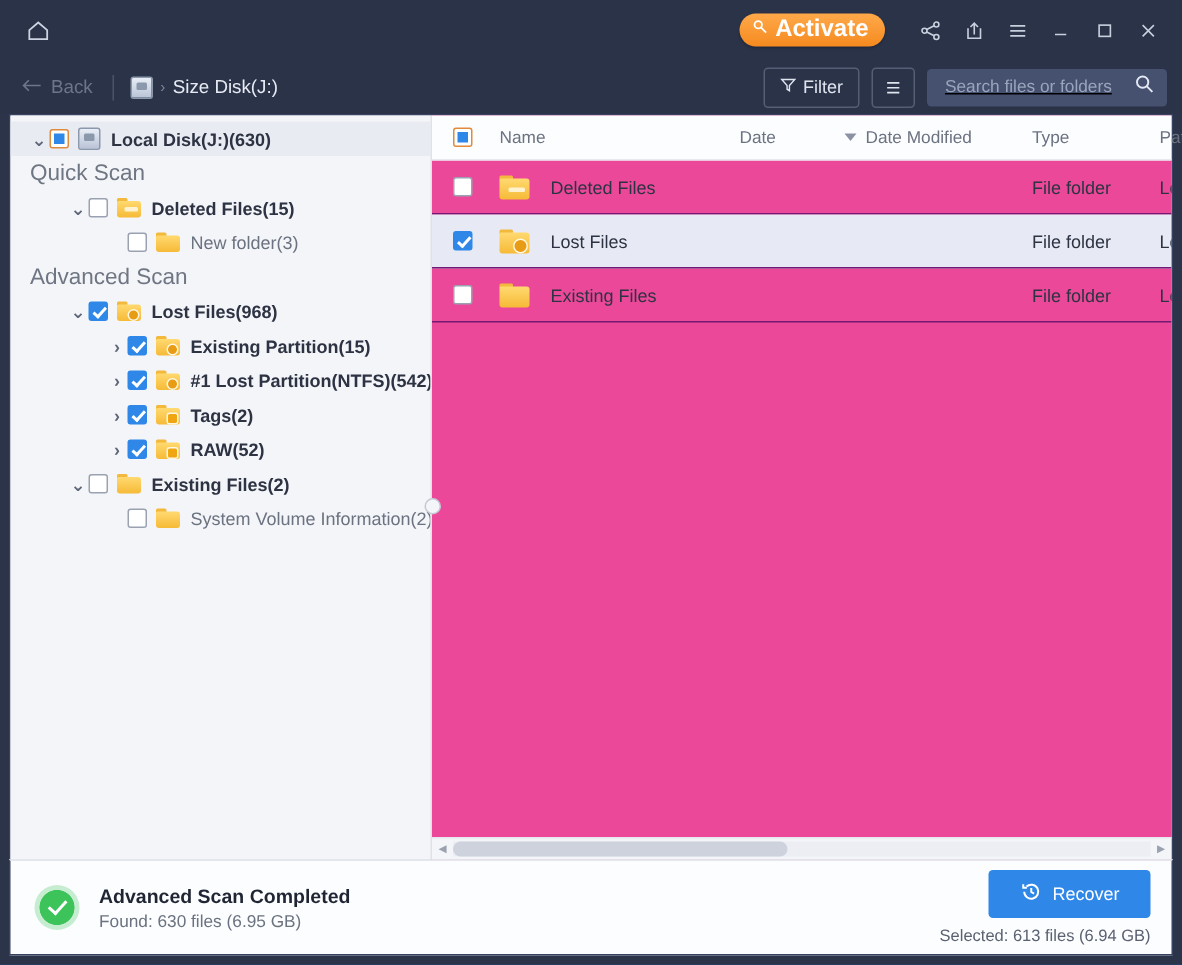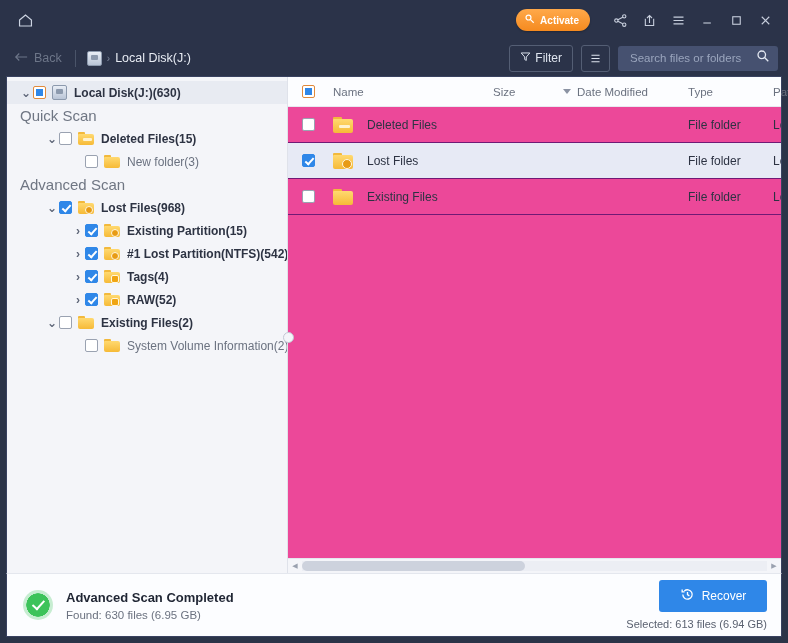--- a/index.html
+++ b/index.html
@@ -20,21 +20,21 @@
     box-sizing:border-box;
   }
   .home-btn{
     width:26px;height:26px;display:flex;align-items:center;justify-content:center;
     cursor:pointer;
   }
   .tb-spacer{flex:1 1 auto;}
   .activate-btn{
     height:22px;border-radius:11px;
     background:linear-gradient(180deg,#ffa94a 0%,#f58a1f 100%);
-    color:#fff;font-size:10px;font-weight:bold;
+    color:#fff;font-size:16px;font-weight:bold;
     display:flex;align-items:center;gap:4px;
     padding:0 11px 0 8px;cursor:pointer;margin-right:14px;
     box-shadow:0 1px 2px rgba(0,0,0,.25);
   }
   .tb-icon{
     width:26px;height:26px;display:flex;align-items:center;justify-content:center;
     cursor:pointer;color:#c8cfdd;margin-left:3px;
   }
   .tb-icon svg{display:block;}
   
@@ -66,20 +66,21 @@
   }
   .view-btn{
     width:27px;height:25px;border:1px solid #545e74;border-radius:3px;
     display:flex;align-items:center;justify-content:center;margin-left:8px;
     cursor:pointer;
   }
   .search-box{
     height:25px;width:160px;background:#465170;border-radius:3px;margin-left:8px;
     display:flex;align-items:center;padding:0 8px 0 10px;box-sizing:border-box;
     cursor:text;
+    text-decoration:underline;
   }
   .search-box input{
     flex:1 1 auto;background:transparent;border:none;outline:none;
     color:#dfe5ef;font-size:11.5px;font-family:inherit;width:10px;
   }
   .search-box input::placeholder{color:#9aa5bd;}
   
   .bodywrap{
     flex:1 1 auto;display:flex;min-height:0;
     background:#f4f5f9;
@@ -276,21 +277,21 @@
         <svg width="14" height="12" viewBox="0 0 16 12" fill="none" stroke="#6d7689" stroke-width="1.3">
           <path d="M15 6H2 M6 2 L2 6 L6 10"></path>
         </svg>
       </span>
       <span>Back</span>
     </div>
     <div class="vdiv"></div>
     <div class="crumb">
       <span class="disk-ico"></span>
       <span class="crumb-sep">›</span>
-      <span>Local Disk(J:)</span>
+      <span>Size Disk(J:)</span>
     </div>
     <div class="tb2-spacer"></div>
 
     <div class="filter-btn">
       <span>
         <svg width="11" height="11" viewBox="0 0 14 14" fill="none" stroke="#dfe5ef" stroke-width="1.2">
           <path d="M1.5 2.5 h11 L8 7.6 V12 L6 10.8 V7.6 Z"></path>
         </svg>
       </span>
       <span>Filter</span>
@@ -372,21 +373,21 @@
           <span class="tree-label">#1 Lost Partition(NTFS)(542)</span>
         </div>
         <div class="tree-row bold ind3">
           <span class="chev">›</span>
           <span class="cb checked"></span>
           <span class="fld star">
             <span class="tab"></span>
             <span class="body"></span>
             <span class="badge"></span>
           </span>
-          <span class="tree-label">Tags(4)</span>
+          <span class="tree-label">Tags(2)</span>
         </div>
         <div class="tree-row bold ind3">
           <span class="chev">›</span>
           <span class="cb checked"></span>
           <span class="fld star">
             <span class="tab"></span>
             <span class="body"></span>
             <span class="badge"></span>
           </span>
           <span class="tree-label">RAW(52)</span>
@@ -414,21 +415,21 @@
     <div class="splitter">
       <div class="grip"></div>
     </div>
 
     <div class="listwrap">
       <div class="list-head">
         <div class="c-name">
           <span class="cb indet"></span>
           <span>Name</span>
         </div>
-        <div class="c-size">Size</div>
+        <div class="c-size">Date</div>
         <div class="c-date">
           <span class="sortcaret"></span>
           <span>Date Modified</span>
         </div>
         <div class="c-type">Type</div>
         <div class="c-path">Path</div>
       </div>
       <div class="rows" id="rows">
           <div class="frow">
             <div class="c-name">

